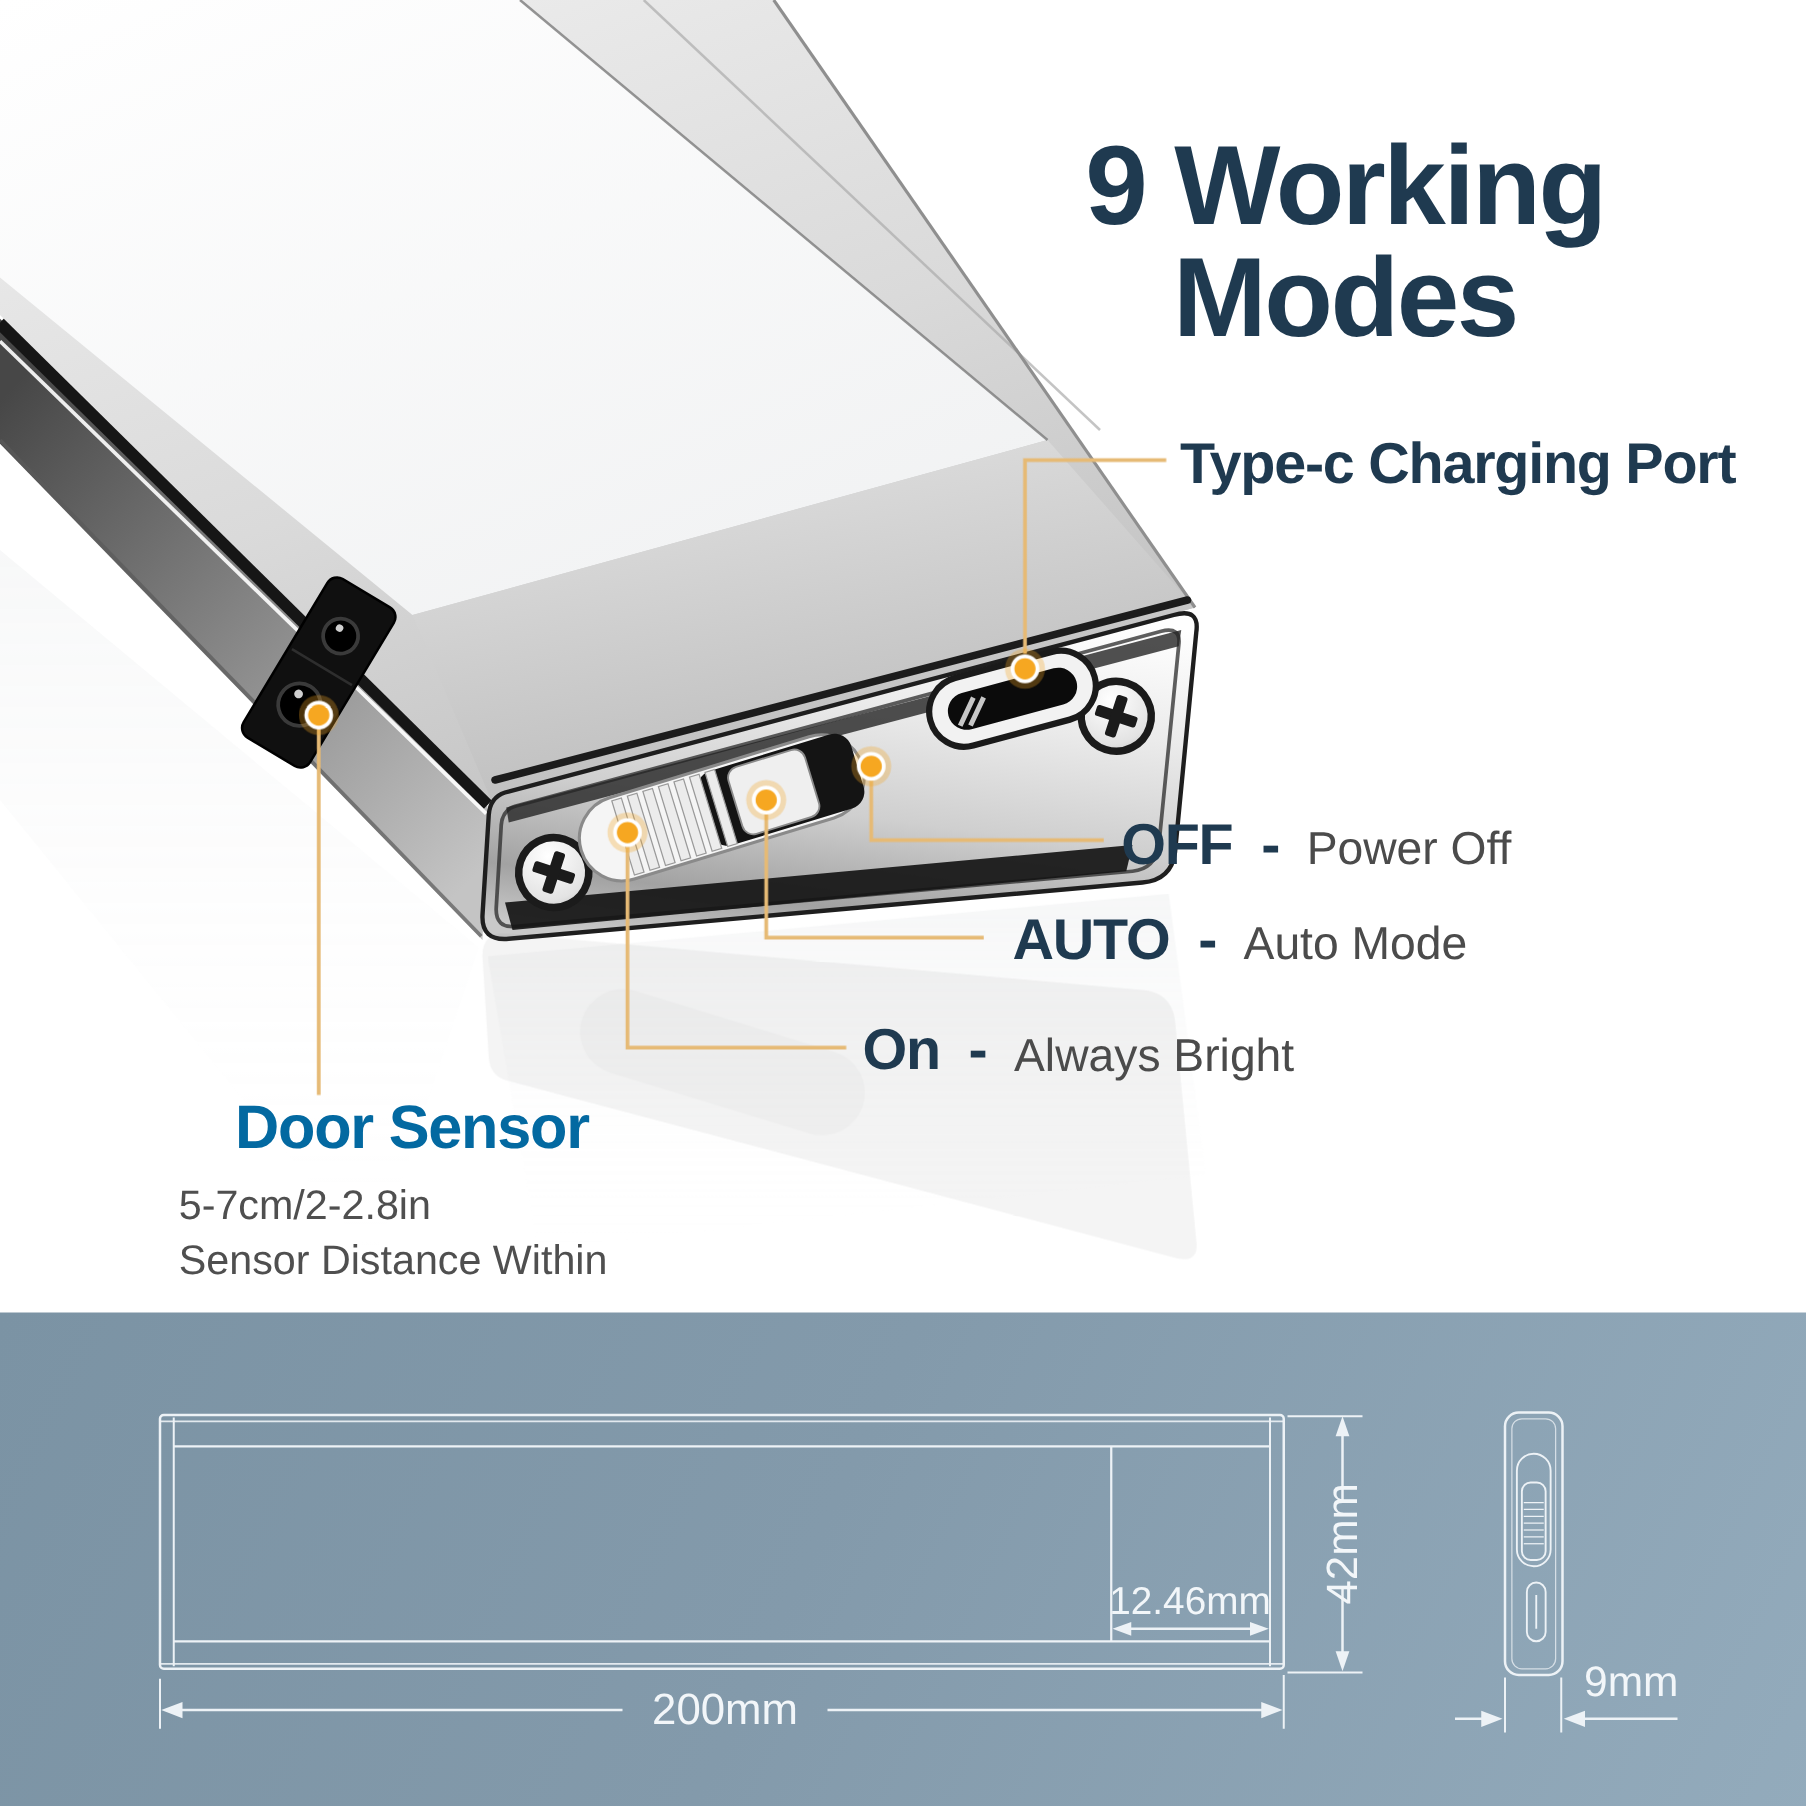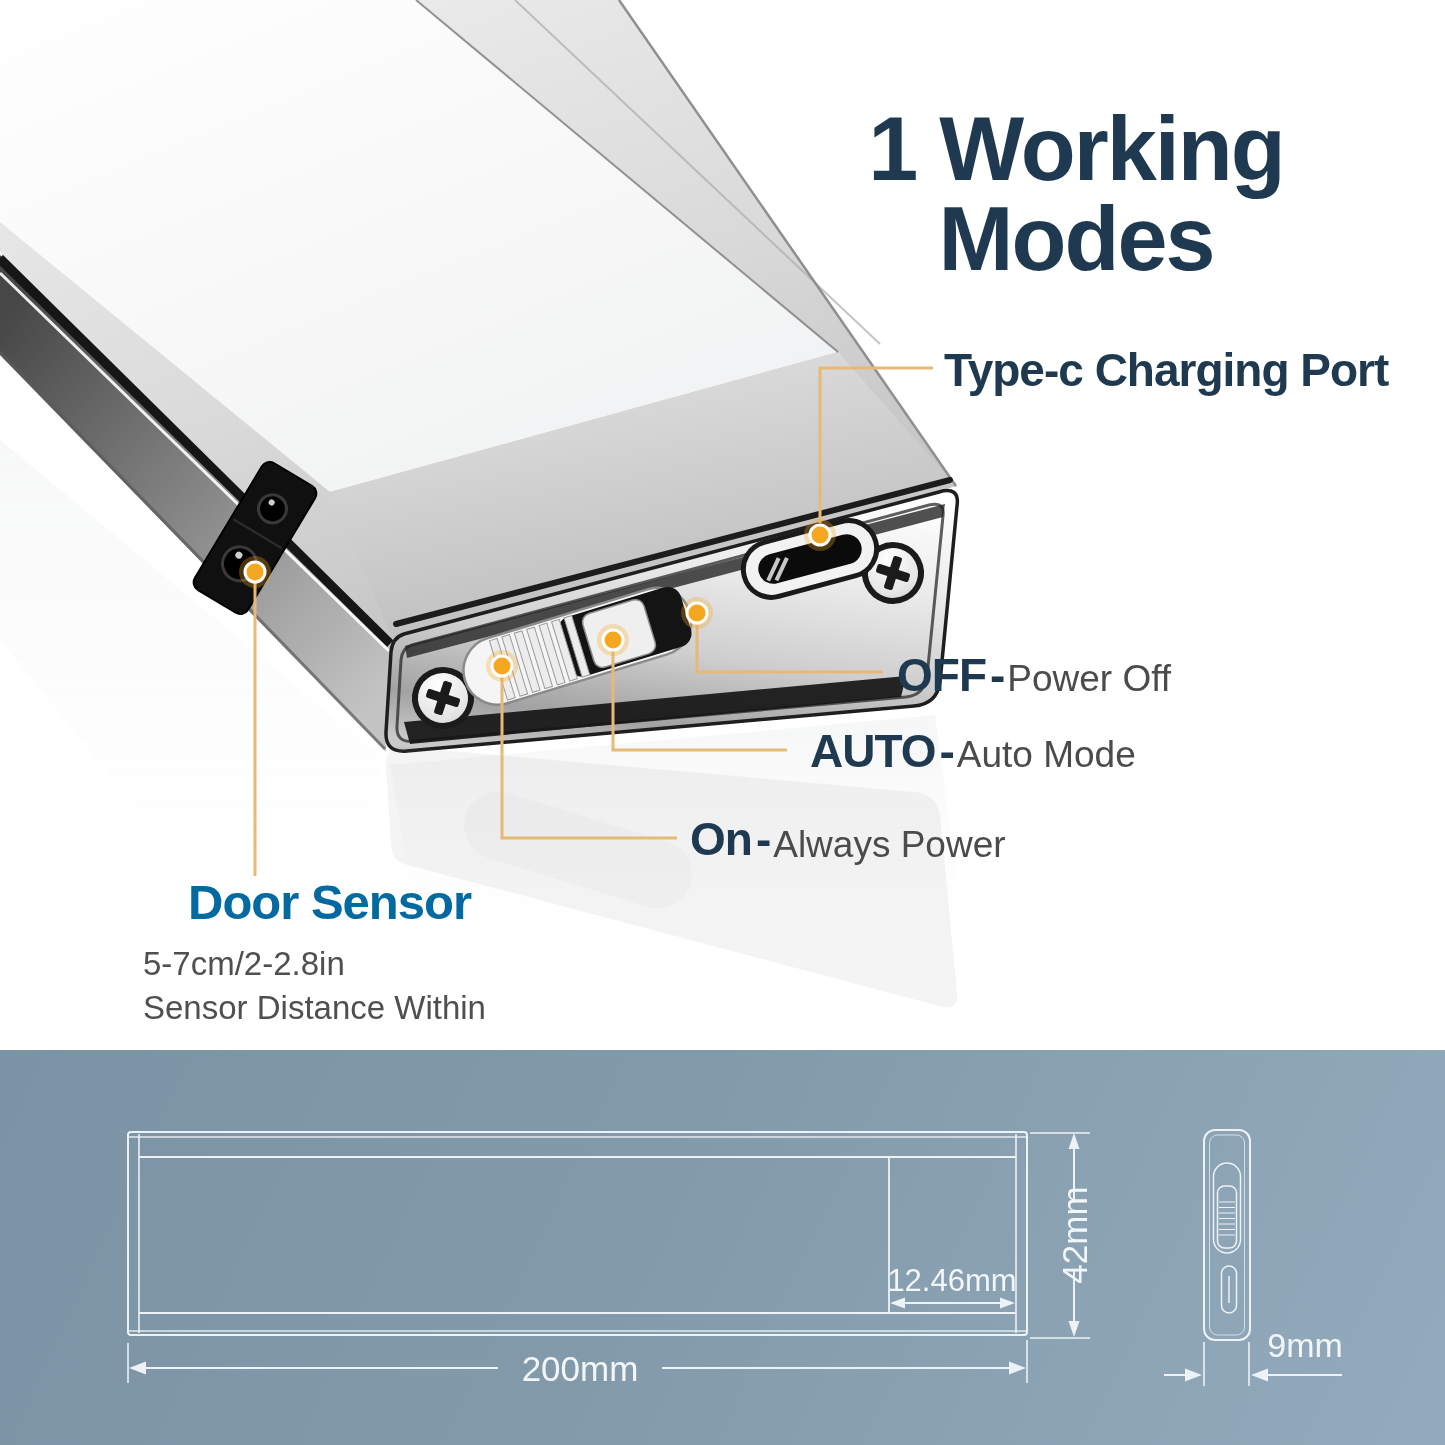--- a/index.html
+++ b/index.html
@@ -3,21 +3,21 @@
 <meta charset="utf-8">
 <style>
   html,body{margin:0;padding:0;background:#ffffff;}
   #canvas{position:relative;width:1445px;height:1445px;background:#ffffff;overflow:hidden;
           font-family:"Liberation Sans", sans-serif;}
   .abs{position:absolute;}
   .title{left:726px;top:104px;width:700px;text-align:center;
          font-size:90px;font-weight:700;letter-spacing:-2px;color:#1f3a50;line-height:1;}
   .typec-label{left:944px;top:370px;transform:translateY(-50%);
          font-size:46px;font-weight:700;letter-spacing:-1px;color:#1f3a50;white-space:nowrap;}
-  .mode-row{display:flex;align-items:baseline;gap:2px;transform:translateY(-50%);white-space:nowrap;}
+  .mode-row{display:flex;align-items:baseline;gap:21px;transform:translateY(-50%);white-space:nowrap;}
   .mode-name{font-size:46px;font-weight:700;letter-spacing:-1px;color:#1f3a50;}
   .mode-sep{font-size:46px;font-weight:700;color:#1f3a50;margin-left:2px;}
   .mode-desc{font-size:37px;font-weight:400;color:#4b4b4b;letter-spacing:0;}
   #mode-off{left:897px;top:675px;}
   #mode-auto{left:810px;top:751px;}
   #mode-on{left:690px;top:839px;align-items:flex-end;}
   .door-title{left:140px;top:874px;font-size:49px;font-weight:700;letter-spacing:-1px;color:#0369a1;margin-left:48px;}
   .door-desc{left:143px;top:942px;font-size:33px;color:#4f4f4f;line-height:1.34;}
   .band{left:0;top:1050px;width:1445px;height:395px;
         background:linear-gradient(115deg,#7b93a4 0%,#839aab 45%,#93abbc 100%);padding-left:12px;}
@@ -176,38 +176,38 @@
           <circle cx="502" cy="666" r="16" fill="#f6a721" opacity="0.3"></circle>
         <circle cx="502" cy="666" r="10" fill="#f6a721" stroke="#ffffff" stroke-width="3"></circle>
         </g>
       <g>
           <circle cx="255" cy="572" r="16" fill="#f6a721" opacity="0.3"></circle>
         <circle cx="255" cy="572" r="10" fill="#f6a721" stroke="#ffffff" stroke-width="3"></circle>
         </g>
     </g>
   </svg>
 
-  <div class="abs title">1 Working Modes</div>
+  <div class="abs title">9 Working Modes</div>
 
   <div class="abs typec-label">Type-c Charging Port</div>
 
   <div class="abs mode-row" id="mode-off">
     <span class="mode-name">OFF</span>
     <span class="mode-sep">-</span>
     <span class="mode-desc">Power Off</span>
   </div>
   <div class="abs mode-row" id="mode-auto">
     <span class="mode-name">AUTO</span>
     <span class="mode-sep">-</span>
     <span class="mode-desc">Auto Mode</span>
   </div>
   <div class="abs mode-row" id="mode-on">
     <span class="mode-name">On</span>
     <span class="mode-sep">-</span>
-    <span class="mode-desc">Always Power</span>
+    <span class="mode-desc">Always Bright</span>
   </div>
 
   <div class="abs door-title">Door Sensor</div>
   <div class="abs door-desc">
     <div>5-7cm/2-2.8in</div>
     <div>Sensor Distance Within</div>
   </div>
 
   <div class="abs band">
     <svg width="1445" height="395" viewBox="0 0 1445 395" stroke="#edf2f6" fill="none" stroke-width="2" font-family="Liberation Sans, sans-serif">

